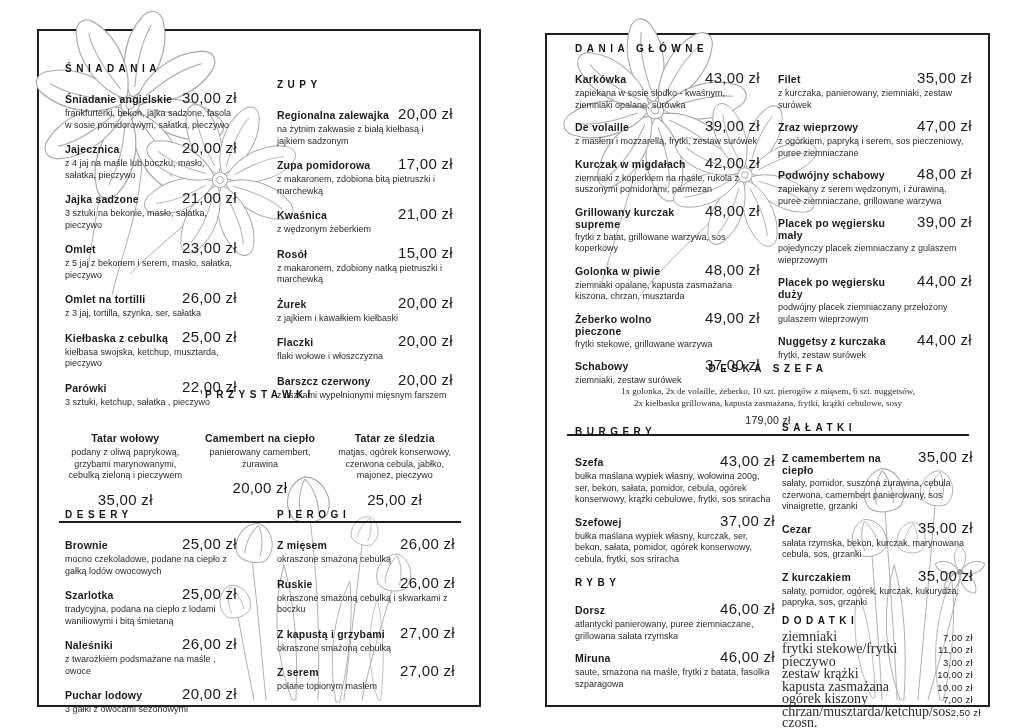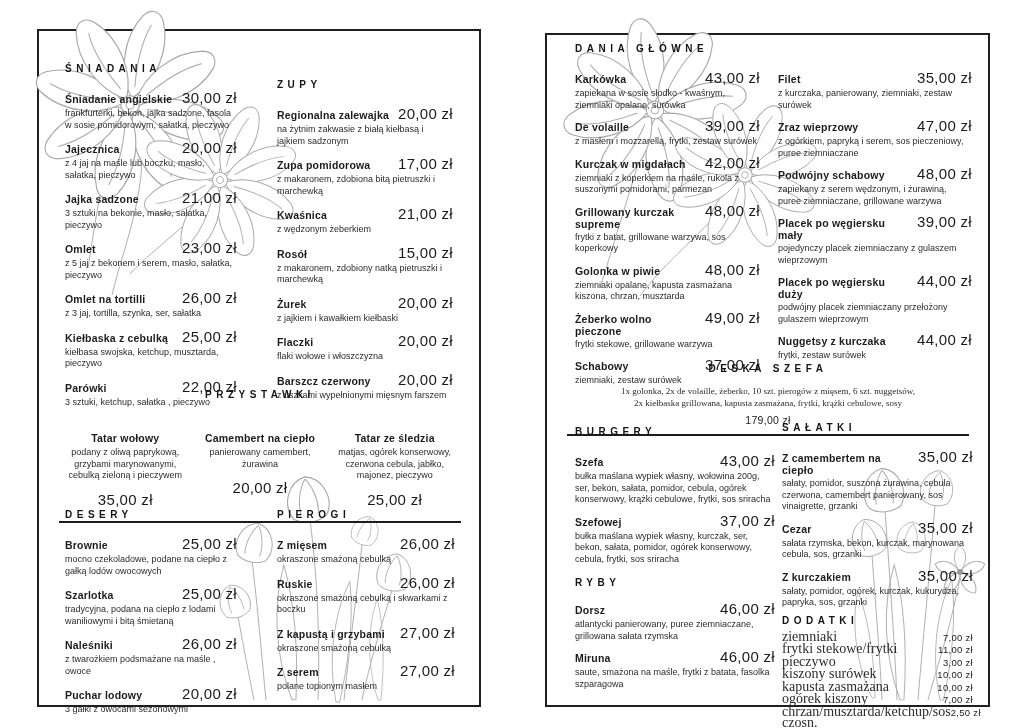--- a/index.html
+++ b/index.html
@@ -527,21 +527,21 @@
       </div>
     <div class="xr">
         <span class="xn">frytki stekowe/frytki</span>
         <span class="xp">11,00 zł</span>
       </div>
     <div class="xr">
         <span class="xn">pieczywo</span>
         <span class="xp">3,00 zł</span>
       </div>
     <div class="xr">
-        <span class="xn">kiszony surówek</span>
+        <span class="xn">zestaw krążki</span>
         <span class="xp">10,00 zł</span>
       </div>
     <div class="xr">
         <span class="xn">kapusta zasmażana</span>
         <span class="xp">10,00 zł</span>
       </div>
     <div class="xr">
         <span class="xn">ogórek kiszony</span>
         <span class="xp">7,00 zł</span>
       </div>

